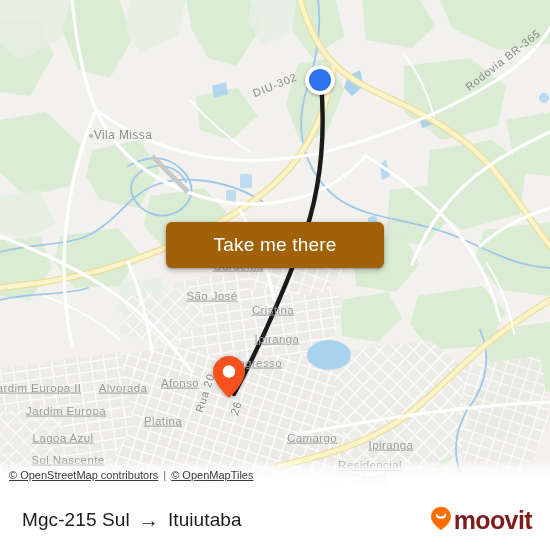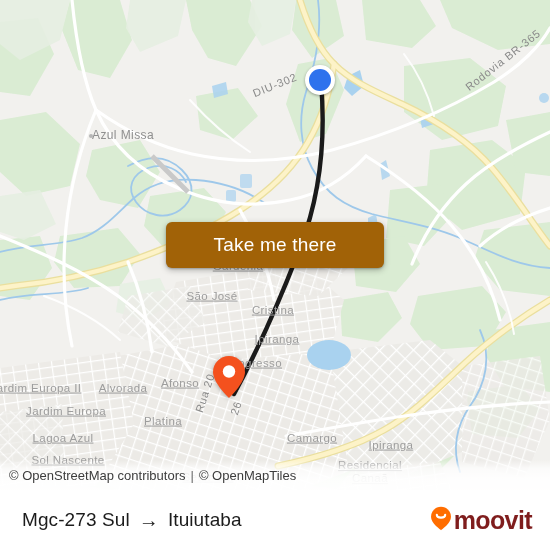--- a/index.html
+++ b/index.html
@@ -65,24 +65,25 @@
     font-family: "Liberation Sans", sans-serif;
     letter-spacing: .2px; cursor: pointer;
     box-shadow: 0 2px 6px rgba(0,0,0,.28), 0 1px 2px rgba(0,0,0,.2);
   }
 
   
   #attribution {
     position: absolute; left: 0; bottom: 0; width: 550px; height: 30px;
     display: flex; align-items: center;
     padding-left: 9px;
-    font-size: 13px; color: #3c3c3c;
+    font-size: 11px; color: #3c3c3c;
     background: linear-gradient(to bottom, rgba(255,255,255,0) 0%,
                 rgba(255,255,255,.72) 28%, rgba(255,255,255,.93) 62%,
                 rgba(255,255,255,.97) 100%);
+    text-decoration: underline;
   }
   #attribution .sep { margin: 0 5px; color: #6b6b6b; }
 
   
   #footer {
     position: absolute; left: 0; top: 490px; width: 550px; height: 60px;
     background: #ffffff; display: flex; align-items: center;
   }
   #trip-title {
     margin-left: 22px; font-size: 19px; color: #1c1c1c;
@@ -245,21 +246,21 @@
 
       <line x1="152" y1="156" x2="188" y2="192" stroke="#c9c9c9" stroke-width="5"></line>
     </svg>
 
     <svg class="layer" viewBox="0 0 550 490" preserveAspectRatio="none">
       <path d="M321,82 C326,140 320,196 300,248 C280,300 258,350 234,394" fill="none" stroke="#1a1a1a" stroke-width="4.4" stroke-linecap="round" stroke-linejoin="round"></path>
     </svg>
 
     <div class="layer" id="labels">
         <div class="placedot" style="left: 91px; top: 136px;"></div>
-        <div class="lbl place-l" style="left: 123px; top: 136px;">Azul Missa</div>
+        <div class="lbl place-l" style="left: 123px; top: 136px;">Vila Missa</div>
         <div class="lbl place" style="left: 238px; top: 266px;">Gardenia</div>
         <div class="lbl place" style="left: 212px; top: 296px;">São José</div>
         <div class="lbl place" style="left: 273px; top: 310px;">Cristina</div>
         <div class="lbl place" style="left: 277px; top: 339px;">Ipiranga</div>
         <div class="lbl place" style="left: 254px; top: 363px;">Progresso</div>
         <div class="lbl place" style="left: 180px; top: 383px;">Afonso</div>
         <div class="lbl place" style="left: 123px; top: 388px;">Alvorada</div>
         <div class="lbl place" style="left: 163px; top: 421px;">Platina</div>
         <div class="lbl place" style="left: 36px; top: 388px;">Jardim Europa II</div>
         <div class="lbl place" style="left: 66px; top: 411px;">Jardim Europa</div>
@@ -291,21 +292,21 @@
 
     <div id="attribution">
       <span>© OpenStreetMap contributors</span>
       <span class="sep">|</span>
       <span>© OpenMapTiles</span>
     </div>
   </div>
 
   <div id="footer">
     <div id="trip-title">
-      <span>Mgc-273 Sul</span>
+      <span>Mgc-215 Sul</span>
       <span class="arrow">→</span>
       <span>Ituiutaba</span>
     </div>
     <div id="moovit-logo">
       <span>
         <svg viewBox="0 0 26 30" width="22" height="25">
           <path d="M13 1 C6.4 1 1 6.4 1 13 C1 21 13 29 13 29 C13 29 25 21 25 13 C25 6.4 19.6 1 13 1 Z" fill="#ff6d00"></path>
           <path d="M8 10.5 C8 15 18 15 18 10.5" fill="none" stroke="#ffffff" stroke-width="2.6" stroke-linecap="round"></path>
         </svg>
       </span>

